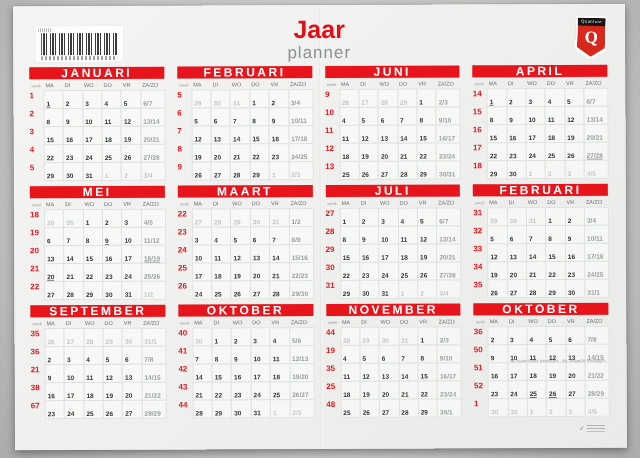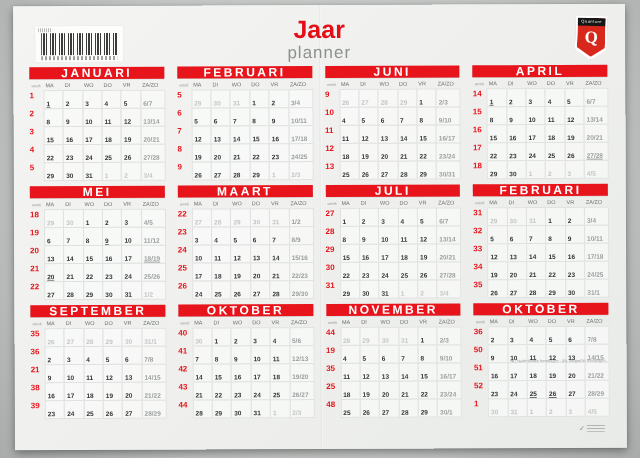--- a/index.html
+++ b/index.html
@@ -487,21 +487,21 @@
           <div class="cell"><span class="num">12</span></div>
           <div class="cell"><span class="num">13</span></div>
           <div class="cell we"><span class="num">14/15</span></div>
           <div class="wnum">38</div>
           <div class="cell"><span class="num">16</span></div>
           <div class="cell"><span class="num">17</span></div>
           <div class="cell"><span class="num">18</span></div>
           <div class="cell"><span class="num">19</span></div>
           <div class="cell"><span class="num">20</span></div>
           <div class="cell we"><span class="num">21/22</span></div>
-          <div class="wnum">39</div>
+          <div class="wnum">67</div>
           <div class="cell"><span class="num">23</span></div>
           <div class="cell"><span class="num">24</span></div>
           <div class="cell"><span class="num">25</span></div>
           <div class="cell"><span class="num">26</span></div>
           <div class="cell"><span class="num">27</span></div>
           <div class="cell we"><span class="num">28/29</span></div>
         </div>
       </div>
       <div class="month">
         <div class="mbar">OKTOBER</div>

